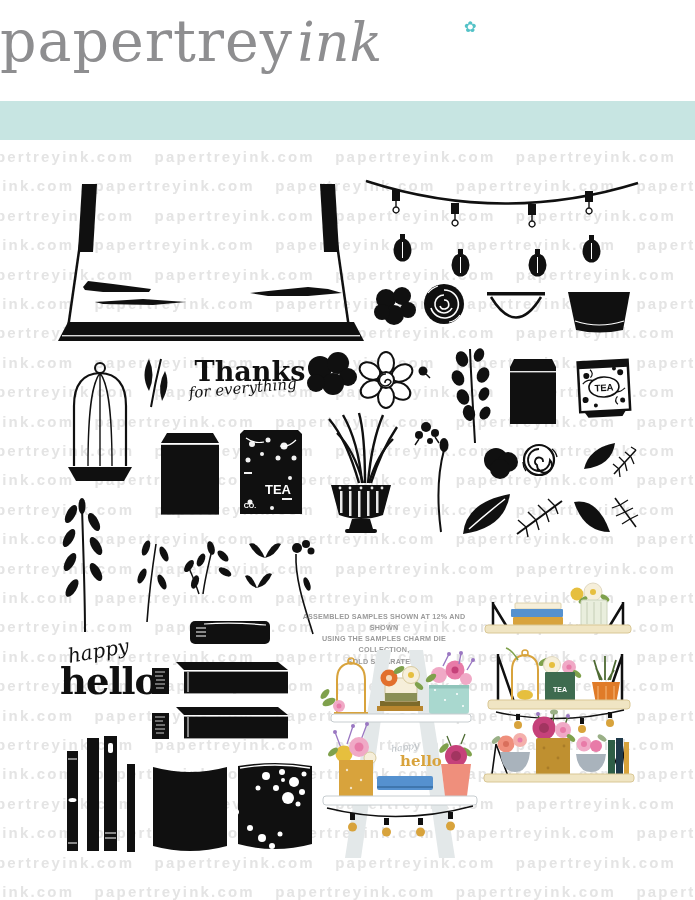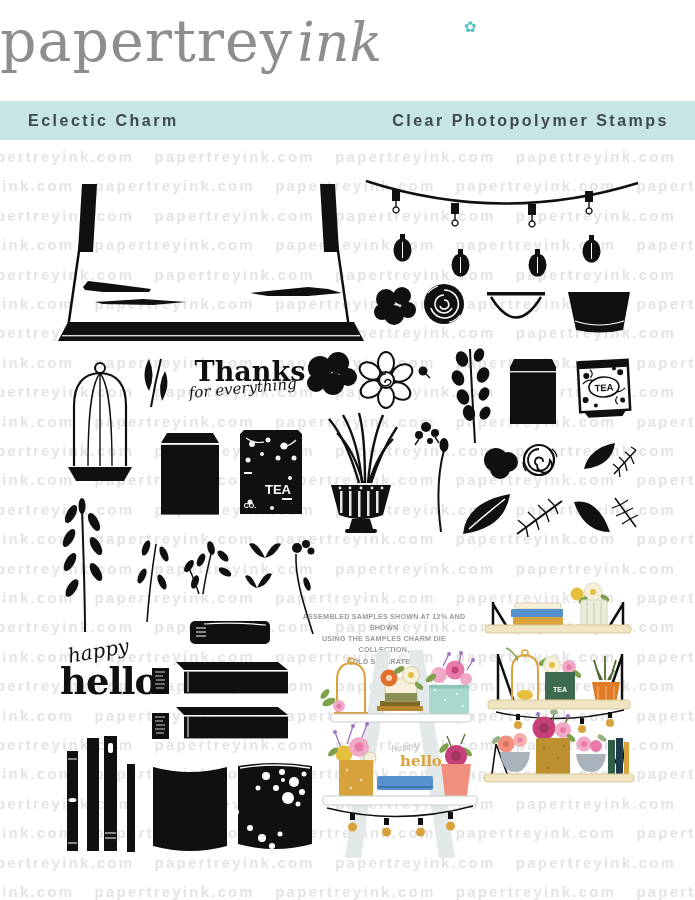--- a/index.html
+++ b/index.html
@@ -47,22 +47,20 @@
 
 <div id="page">
 
   <div id="logo">
     <span class="brand">papertrey</span>
     <span class="suffix">ink</span>
     <span class="flower">✿</span>
   </div>
 
   <div id="banner">
-    <span class="bl">Eclectic Charm</span>
-    <span class="br">Clear Photopolymer Stamps</span>
   </div>
 
   <div id="wm">
       <div class="wm-row" style="top: 2px; left: -26px;">papertreyink.com  papertreyink.com  papertreyink.com  papertreyink.com  papertreyink.com</div>
       <div class="wm-row" style="top: 31.4px; left: -86px;">papertreyink.com  papertreyink.com  papertreyink.com  papertreyink.com  papertreyink.com</div>
       <div class="wm-row" style="top: 60.8px; left: -26px;">papertreyink.com  papertreyink.com  papertreyink.com  papertreyink.com  papertreyink.com</div>
       <div class="wm-row" style="top: 90.2px; left: -86px;">papertreyink.com  papertreyink.com  papertreyink.com  papertreyink.com  papertreyink.com</div>
       <div class="wm-row" style="top: 119.6px; left: -26px;">papertreyink.com  papertreyink.com  papertreyink.com  papertreyink.com  papertreyink.com</div>
       <div class="wm-row" style="top: 149px; left: -86px;">papertreyink.com  papertreyink.com  papertreyink.com  papertreyink.com  papertreyink.com</div>
       <div class="wm-row" style="top: 178.4px; left: -26px;">papertreyink.com  papertreyink.com  papertreyink.com  papertreyink.com  papertreyink.com</div>

